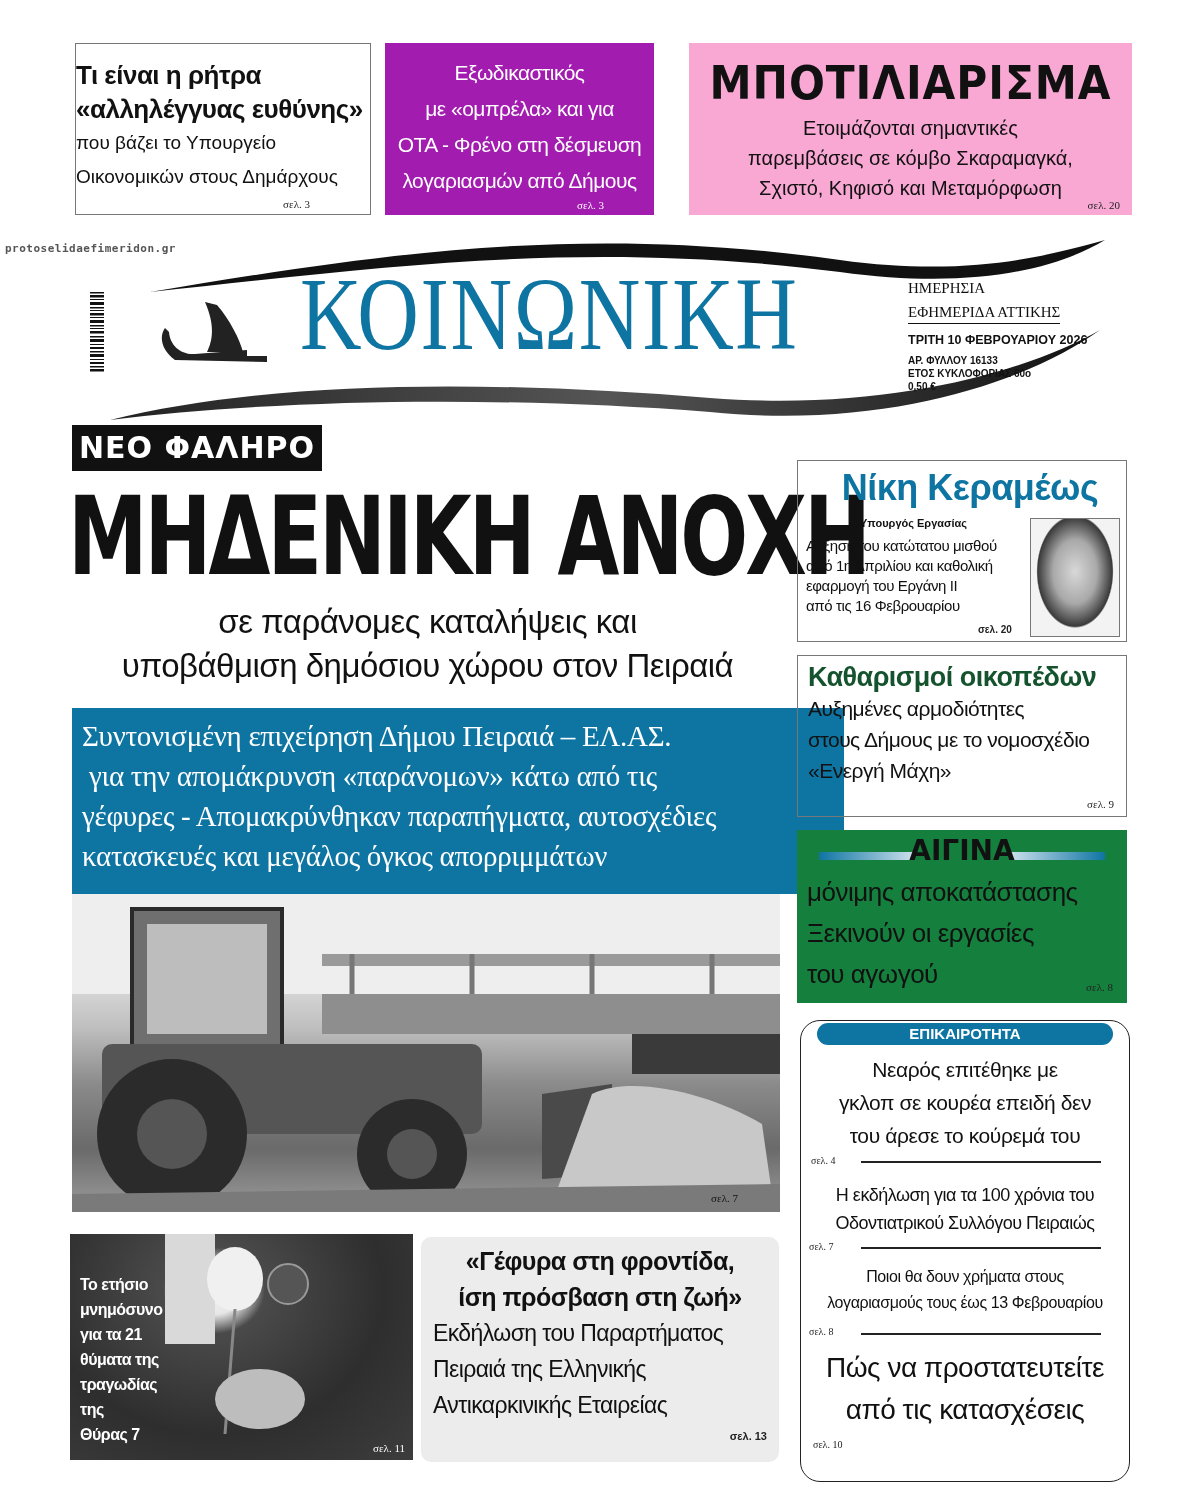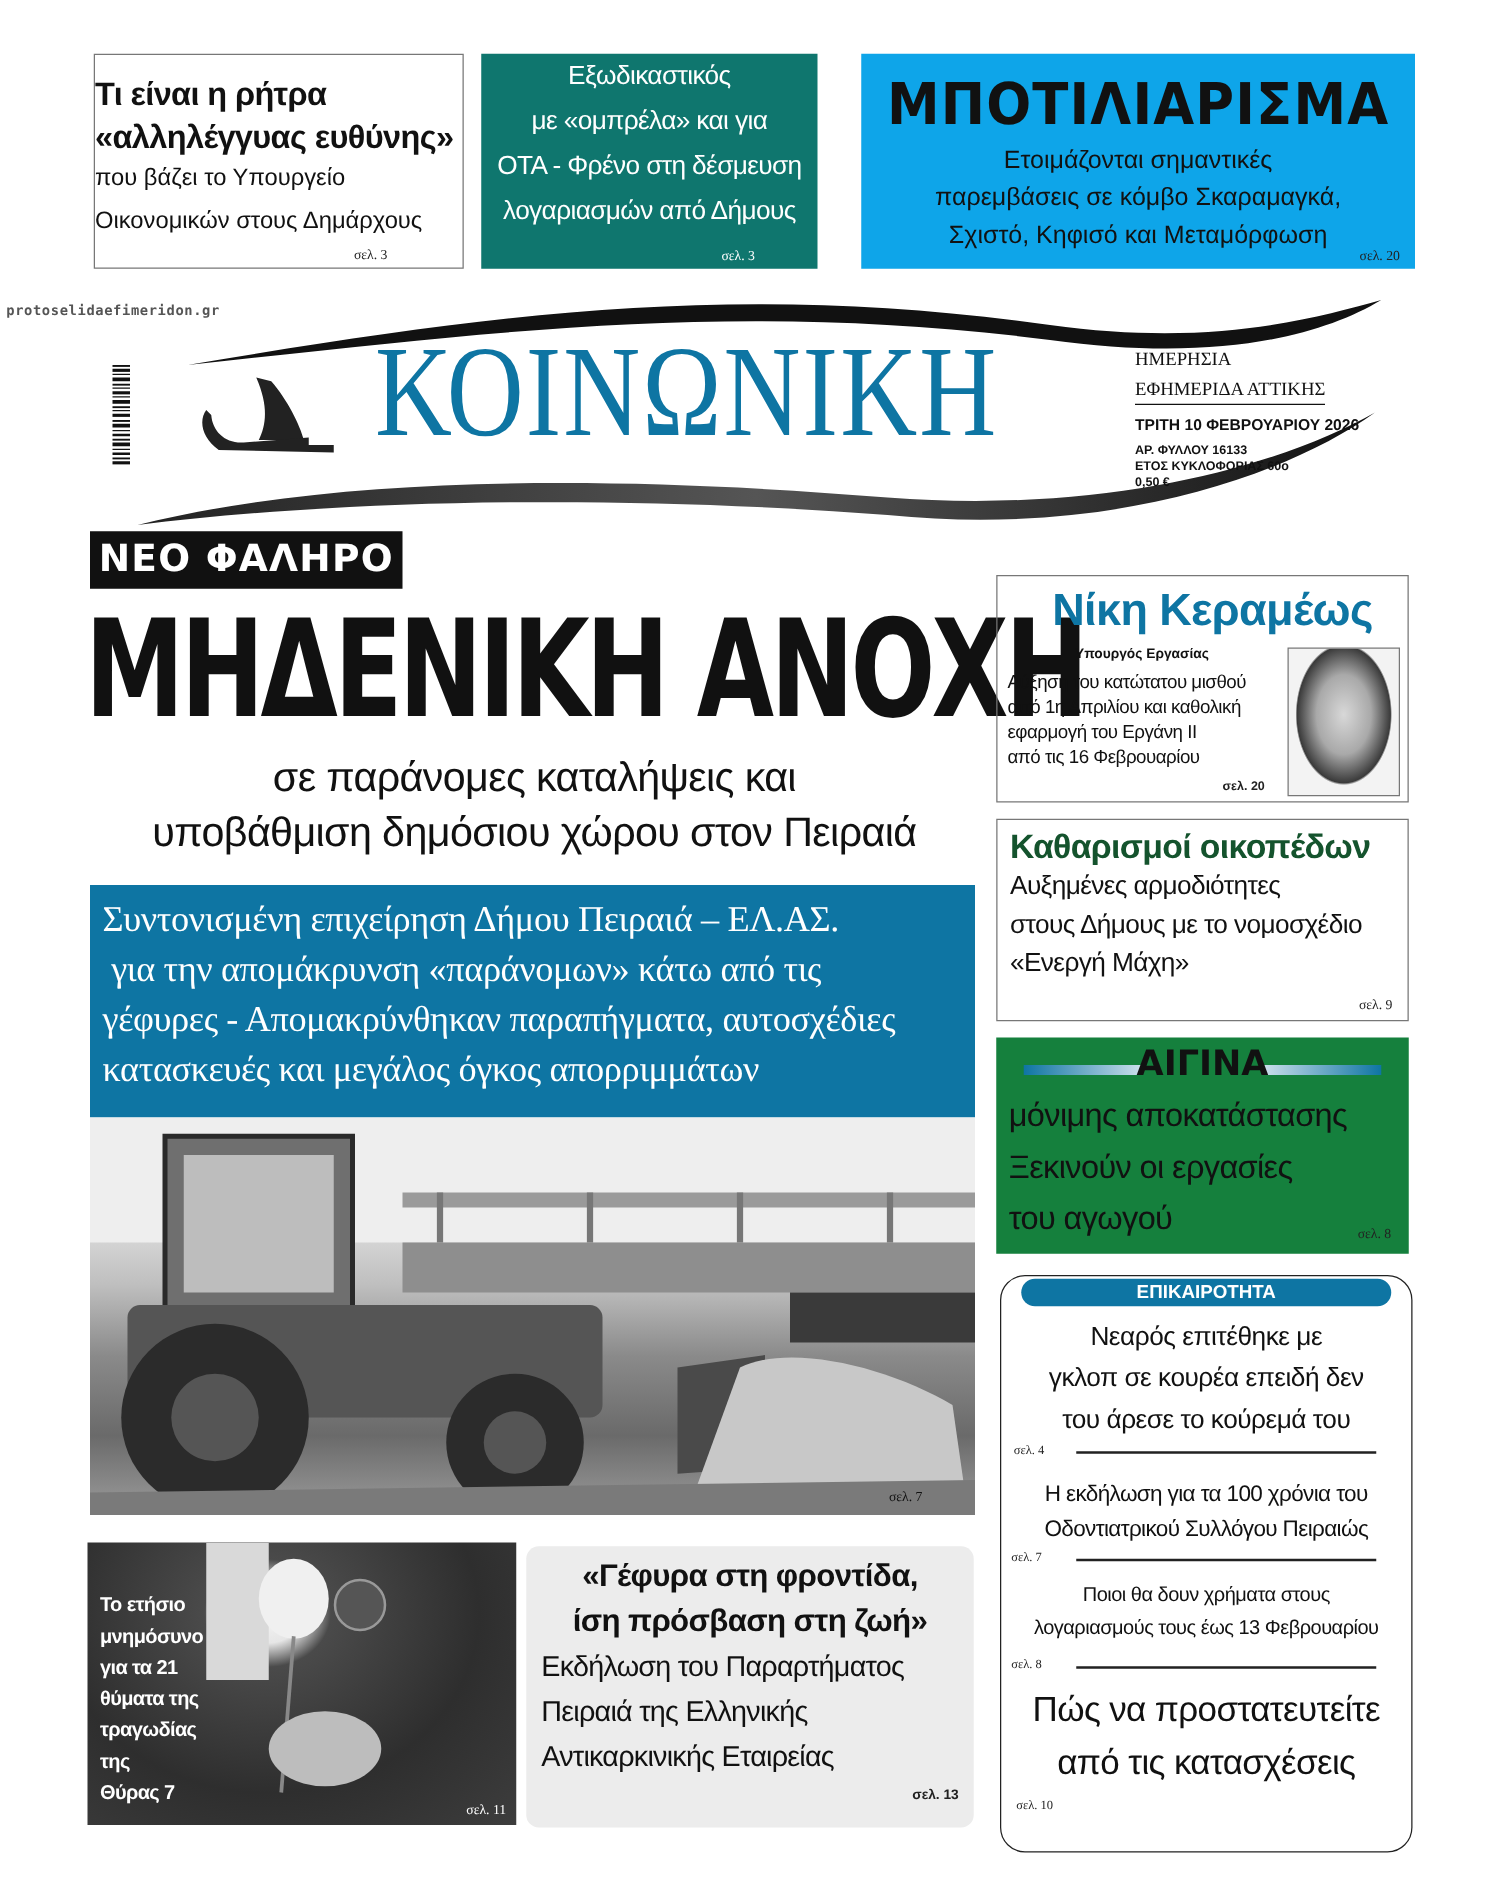--- a/index.html
+++ b/index.html
@@ -8,43 +8,43 @@
     font-family: "Liberation Sans", sans-serif; color: #111;
     position: relative; overflow: hidden;
   }
   .abs { position: absolute; }
   .page-ref { font-family: "Liberation Serif", serif; font-size: 11px; color: #222; position: absolute; }
 
   
   .teaser1 { left: 75px; top: 43px; width: 296px; height: 172px; border: 1px solid #777; text-align: left; padding-top: 14px; }
   .teaser1 .l1 { font-size: 26px; font-weight: bold; line-height: 34px; letter-spacing: -0.5px; }
   .teaser1 .l2 { font-size: 19px; line-height: 34px; }
-  .teaser2 { left: 385px; top: 43px; width: 269px; height: 172px; background: #0f766e; color: #fff; text-align: center; }
+  .teaser2 { left: 385px; top: 43px; width: 269px; height: 172px; background: #a21caf; color: #fff; text-align: center; padding-top: 12px; }
   .teaser2 .l { font-size: 21px; line-height: 36px; letter-spacing: -0.5px; }
   .teaser2 .page-ref { color: #fff; right: 12px; bottom: 4px; }
-  .teaser3 { left: 689px; top: 43px; width: 443px; height: 172px; background: #0ea5e9; text-align: center; padding-top: 10px; }
+  .teaser3 { left: 689px; top: 43px; width: 443px; height: 172px; background: #f9a8d4; text-align: center; padding-top: 10px; }
   .teaser3 .title { font-size: 46px; font-weight: 900; letter-spacing: 1px; line-height: 60px; font-family: "DejaVu Sans", sans-serif; transform: scaleX(0.92); }
   .teaser3 .l { font-size: 20px; line-height: 30px; }
 
   .watermark { left: 5px; top: 242px; font-size: 11px; font-weight: bold; color: #555; letter-spacing: 0.5px; font-family: "DejaVu Sans Mono", monospace; }
 
   
   .masthead { left: 70px; top: 230px; width: 1060px; height: 200px; }
   .barcode { left: 80px; top: 290px; width: 32px; height: 90px; }
   .logo-text { left: 300px; top: 262px; font-family: "Liberation Serif", serif; font-size: 104px; color: #0e75a3; letter-spacing: 2px; transform: scaleX(0.82); transform-origin: left; line-height: 1; }
   .tag1 { left: 908px; top: 280px; font-family: "Liberation Serif", serif; font-size: 15px; }
   .tag2 { left: 908px; top: 304px; font-family: "Liberation Serif", serif; font-size: 15px; border-bottom: 1.5px solid #111; padding-bottom: 2px; }
   .dateline { left: 908px; top: 333px; font-size: 12.5px; font-weight: bold; }
   .issue { left: 908px; top: 354px; font-size: 10px; font-weight: bold; line-height: 13px; }
 
   
   .kicker { left: 72px; top: 425px; width: 250px; height: 46px; background: #111; color: #fff; font-family: "DejaVu Sans", sans-serif; font-weight: bold; font-size: 30px; text-align: center; line-height: 46px; letter-spacing: 1px; }
   .headline { left: 68px; top: 478px; width: 720px; font-family: "DejaVu Sans", sans-serif; font-weight: 900; font-size: 108px; line-height: 118px; letter-spacing: -4px; transform: scaleX(0.74); transform-origin: left; white-space: nowrap; }
   .subhead { left: 70px; top: 600px; width: 715px; text-align: center; font-size: 33px; line-height: 44px; letter-spacing: -0.5px; }
-  .bluebox { left: 72px; top: 708px; width: 708px; height: 186px; background: #0e75a3; color: #fff; font-family: "Liberation Serif", serif; font-size: 29px; line-height: 40px; padding: 8px 10px; letter-spacing: -0.3px; }
+  .bluebox { left: 72px; top: 708px; width: 772px; height: 186px; background: #0e75a3; color: #fff; font-family: "Liberation Serif", serif; font-size: 29px; line-height: 40px; padding: 8px 10px; letter-spacing: -0.3px; }
   .photo-main { left: 72px; top: 894px; width: 708px; height: 318px; overflow: hidden; background: linear-gradient(180deg,#f2f2f2 0%,#e9e9e9 20%,#bfbfbf 42%,#8a8a8a 60%,#6a6a6a 80%,#9c9c9c 100%); }
   .photo-main .page-ref { right: 42px; bottom: 8px; font-size: 11px; color: #111; }
 
   
   .box-kera { left: 797px; top: 460px; width: 330px; height: 182px; border: 1px solid #777; }
   .box-kera .name { position: absolute; left: 16px; right: 0; top: 6px; text-align: center; font-size: 36px; font-weight: bold; color: #0e75a3; letter-spacing: -0.5px; }
   .box-kera .role { position: absolute; left: 62px; top: 56px; font-size: 11px; font-weight: bold; }
   .box-kera .txt { position: absolute; left: 8px; top: 75px; font-size: 15px; line-height: 20px; letter-spacing: -0.4px; }
   .box-kera .portrait { position: absolute; left: 232px; top: 57px; width: 90px; height: 119px; border: 1px solid #777; background: radial-gradient(ellipse at 50% 45%, #d8d8d8 0%, #a9a9a9 35%, #3a3a3a 60%, #f3f3f3 62%); }
   .box-kera .page-ref { left: 180px; top: 163px; font-family: "Liberation Sans", sans-serif; font-weight: bold; font-size: 10px; }

